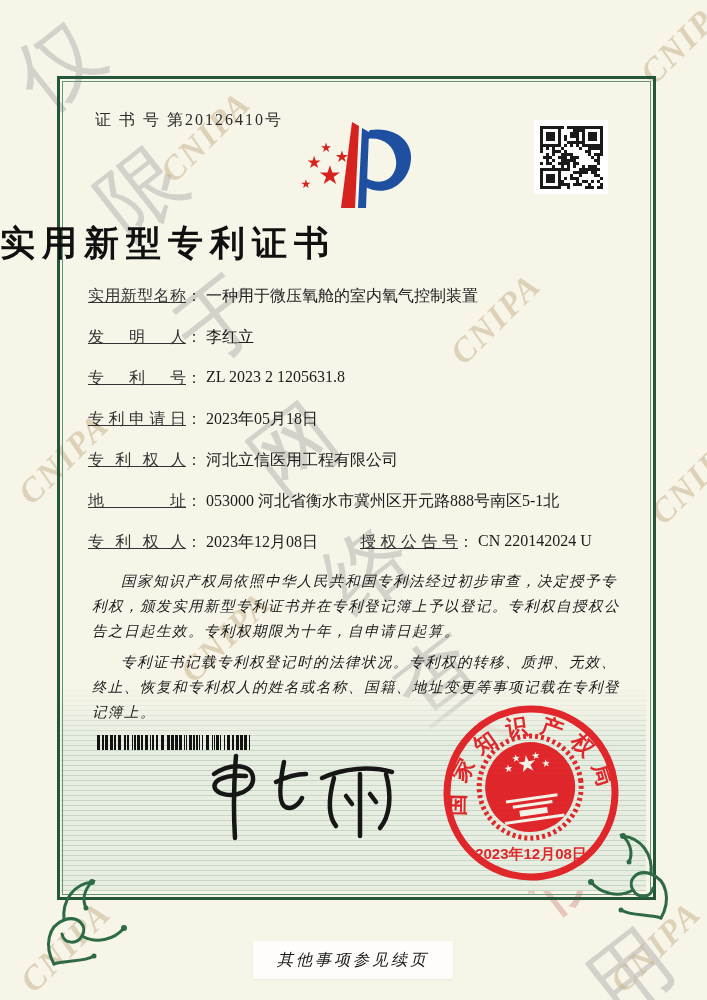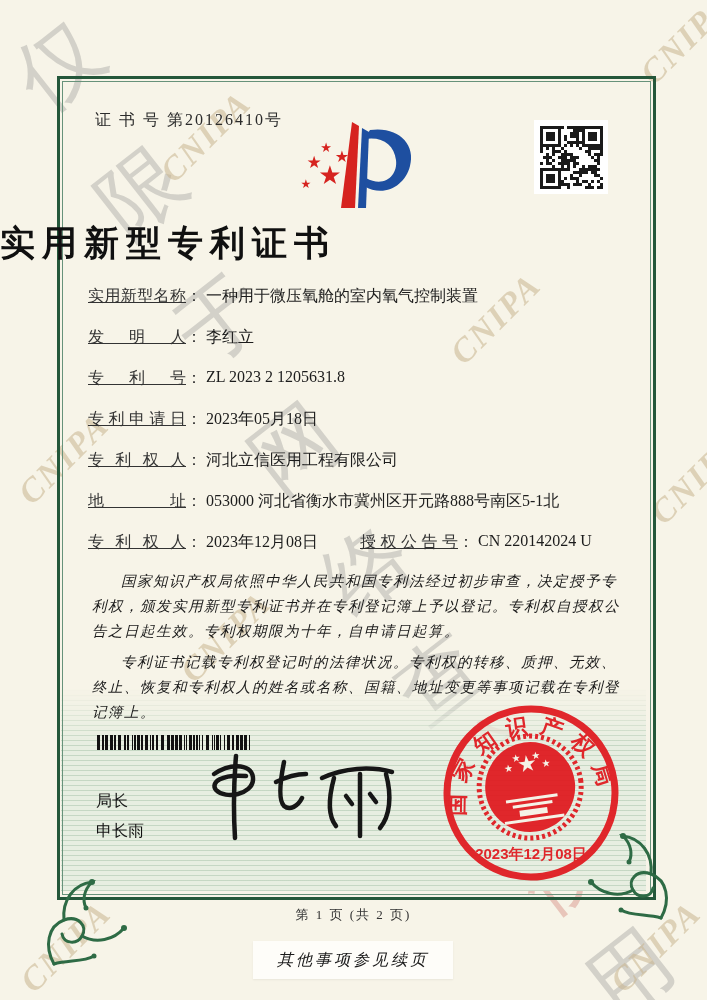--- a/index.html
+++ b/index.html
@@ -704,24 +704,20 @@
       <span class="b1" style="width: 3px;"></span>
       <span class="b0" style="width: 1px;"></span>
       <span class="b1" style="width: 3px;"></span>
       <span class="b0" style="width: 1px;"></span>
       <span class="b1" style="width: 3px;"></span>
       <span class="b0" style="width: 2px;"></span>
       <span class="b1" style="width: 1px;"></span>
       <span class="b0" style="width: 3px;"></span>
     </div>
 
-  <div class="director">
-    <div>局长</div>
-    <div>申长雨</div>
-  </div>
 
   <svg class="signature" width="205" height="95" viewBox="0 0 205 95">
     <g fill="none" stroke="#161616" stroke-width="4.5" stroke-linecap="round">
       <path d="M38,8 C36,32 35,58 37,90"></path>
       <path d="M16,26 C34,14 56,16 55,32 C54,46 28,52 18,42 C12,34 24,26 48,28"></path>
       <path d="M86,14 C82,34 80,52 86,58 C92,63 100,58 104,50"></path>
       <path d="M78,34 C90,28 100,26 108,26"></path>
       <path d="M124,30 C146,20 172,18 194,24"></path>
       <path d="M136,30 C130,52 130,68 138,78"></path>
       <path d="M188,26 C194,48 192,68 182,80"></path>
@@ -753,18 +749,17 @@
           <rect x="-26" y="4" width="52" height="3"></rect>
           <rect x="-20" y="10" width="40" height="3"></rect>
           <rect x="-14" y="16" width="28" height="6"></rect>
           <rect x="-30" y="25" width="60" height="3"></rect>
         </g>
       </g>
     </g>
     <text x="0" y="66" text-anchor="middle" font-size="15" font-weight="bold" fill="#e0181e" font-family="'Liberation Sans',sans-serif">2023年12月08日</text>
   </svg>
 
-  <div class="pageno">第 1 页 (共 2 页)</div>
   <div class="contnote">
     <span>其他事项参见续页</span>
   </div>
 
 </div>
 
 </body></html>

